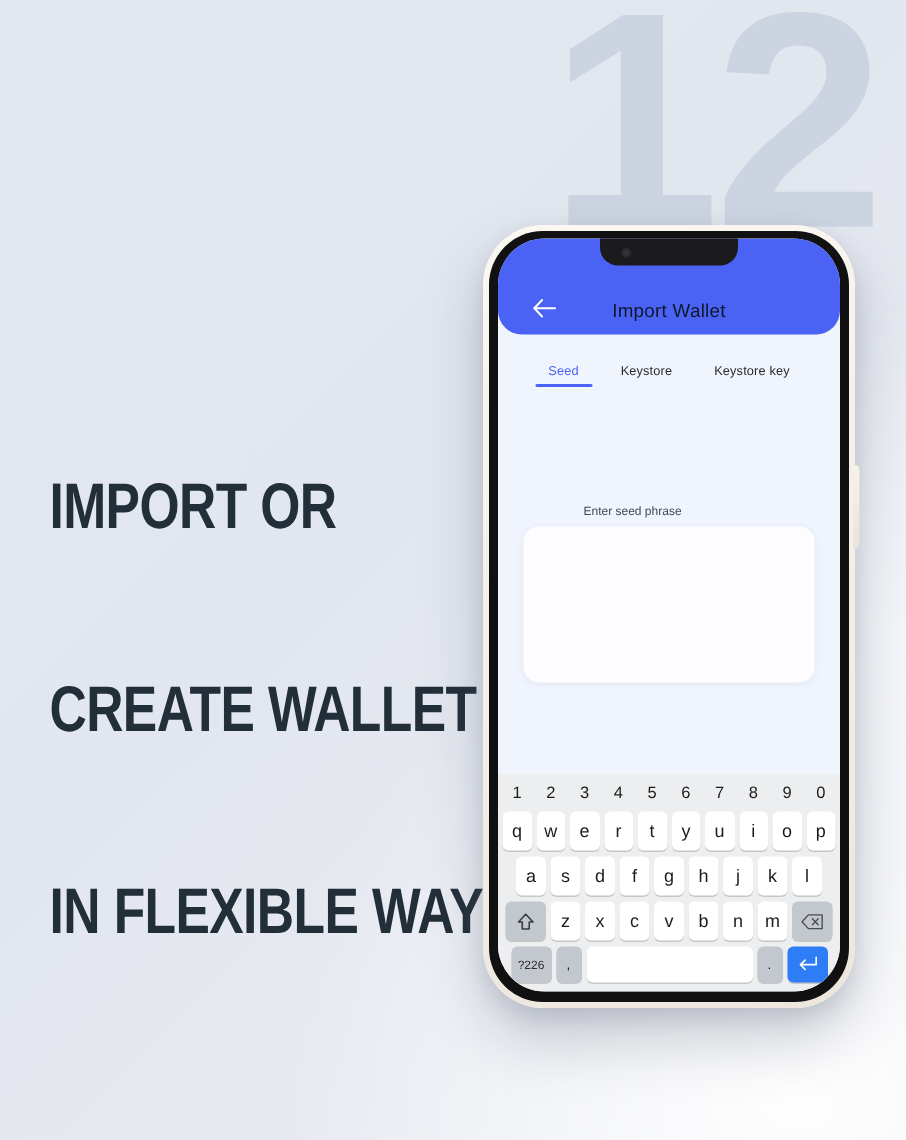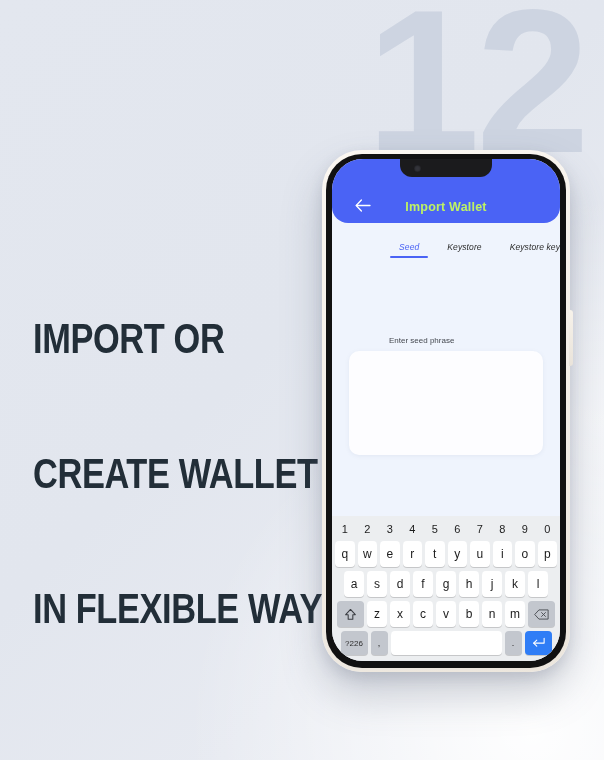--- a/index.html
+++ b/index.html
@@ -120,34 +120,33 @@
   #back-btn {
     position:absolute; left:20px; bottom:7px;
     width:22px; height:22px;
     display:flex; align-items:center; justify-content:center;
     cursor:pointer;
   }
   #back-btn svg { display:block; }
   #app-title {
     width:100%;
     text-align:center;
-    color:#bef264;
+    color:#0f172a;
     font-size:12.5px;
-    font-weight:700;
+    font-weight:400;
     letter-spacing:0.2px;
   }
 
   
   #tabs {
     display:flex;
-    justify-content:flex-end;
+    justify-content:center;
     gap:28px;
     padding-top:19px;
     flex:0 0 auto;
-    font-style:italic;
   }
   .tab {
     font-size:8.5px;
     color:#2c2c2c;
     padding-bottom:6px;
     position:relative;
     cursor:pointer;
     letter-spacing:0.1px;
   }
   .tab.active { color:#4a63f5; }

